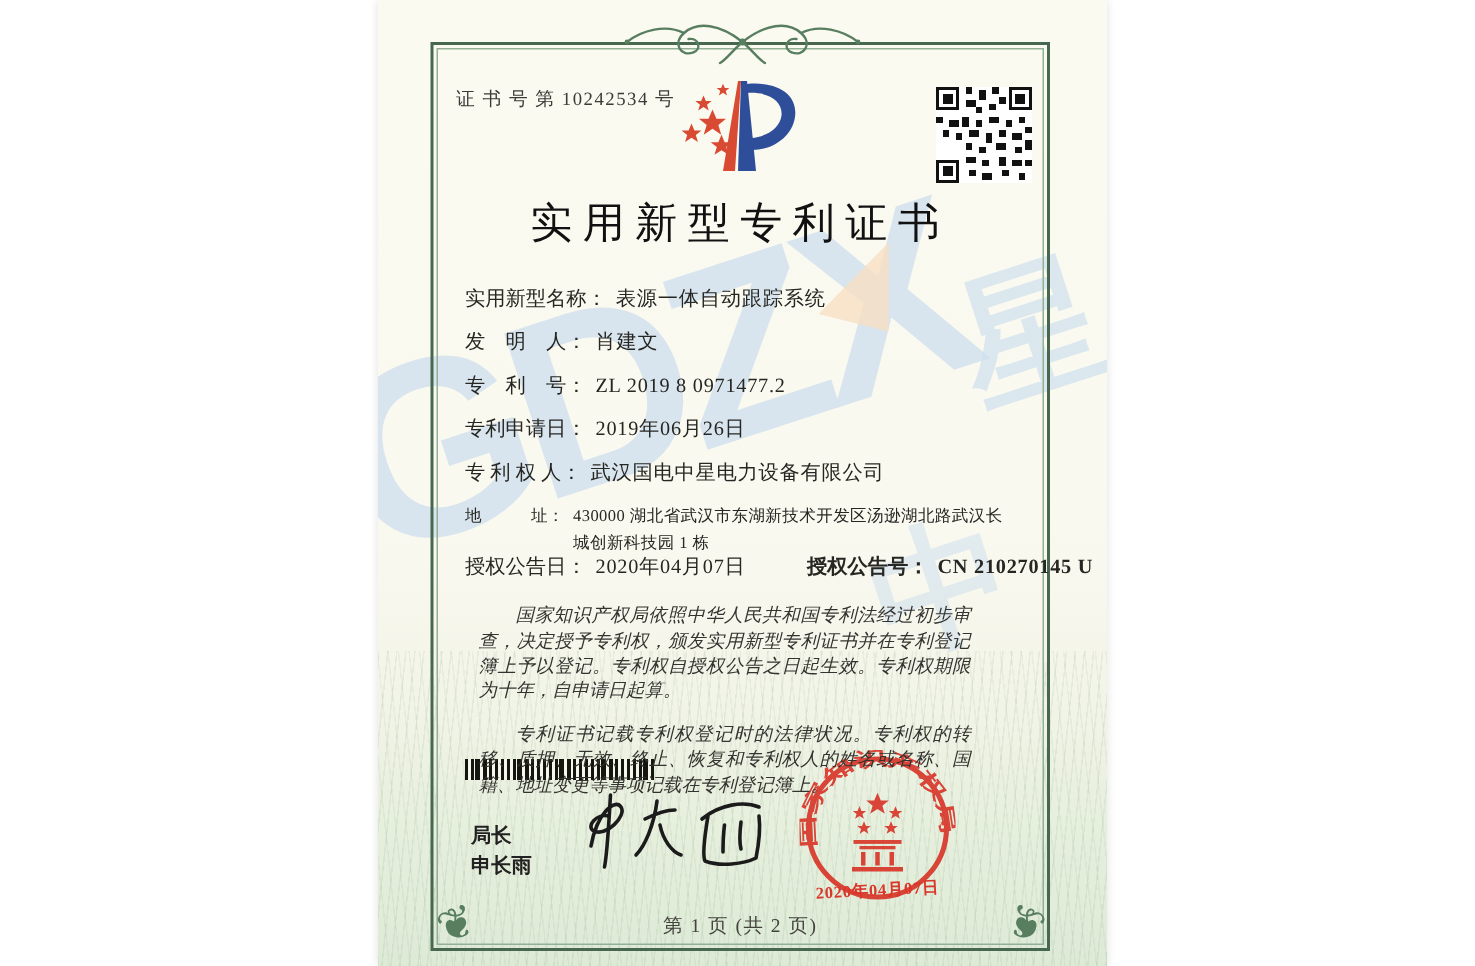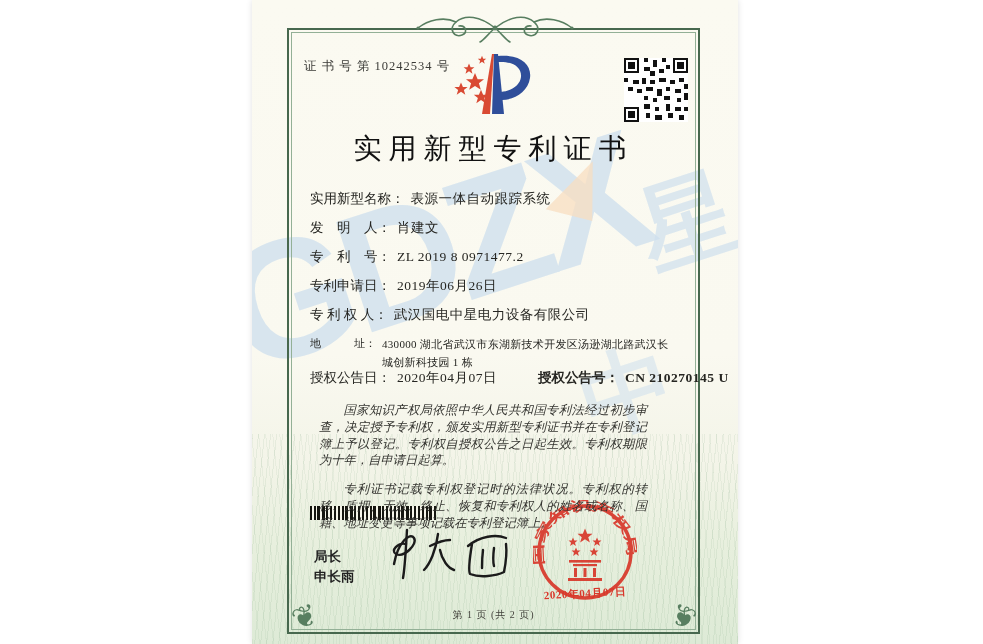--- a/index.html
+++ b/index.html
@@ -72,21 +72,21 @@
   .signer{position:absolute;left:62px;top:547px;font-family:"Liberation Sans","DejaVu Sans",sans-serif;
     font-weight:bold;font-size:13.5px;line-height:20px;color:#222;}
   .signature{position:absolute;left:128px;top:524px;}
   .seal{position:absolute;left:281px;top:500px;width:104px;height:104px;opacity:0.92;}
   .seal-date{
     position:absolute;left:275px;top:586px;width:116px;text-align:center;
     color:#d8372a;font-size:11px;font-weight:bold;letter-spacing:0.5px;transform:rotate(-3deg);
   }
   .footer{
     position:absolute;left:35px;right:38px;top:608px;text-align:center;
-    font-size:10px;color:#44443e;letter-spacing:1px;
+    font-size:13px;color:#44443e;letter-spacing:1px;
   }
 </style>
 </head>
 <body>
 
 <div class="paper">
 
   <div class="guilloche"></div>
 
   <div class="wm wm-letters">GDZX</div>

